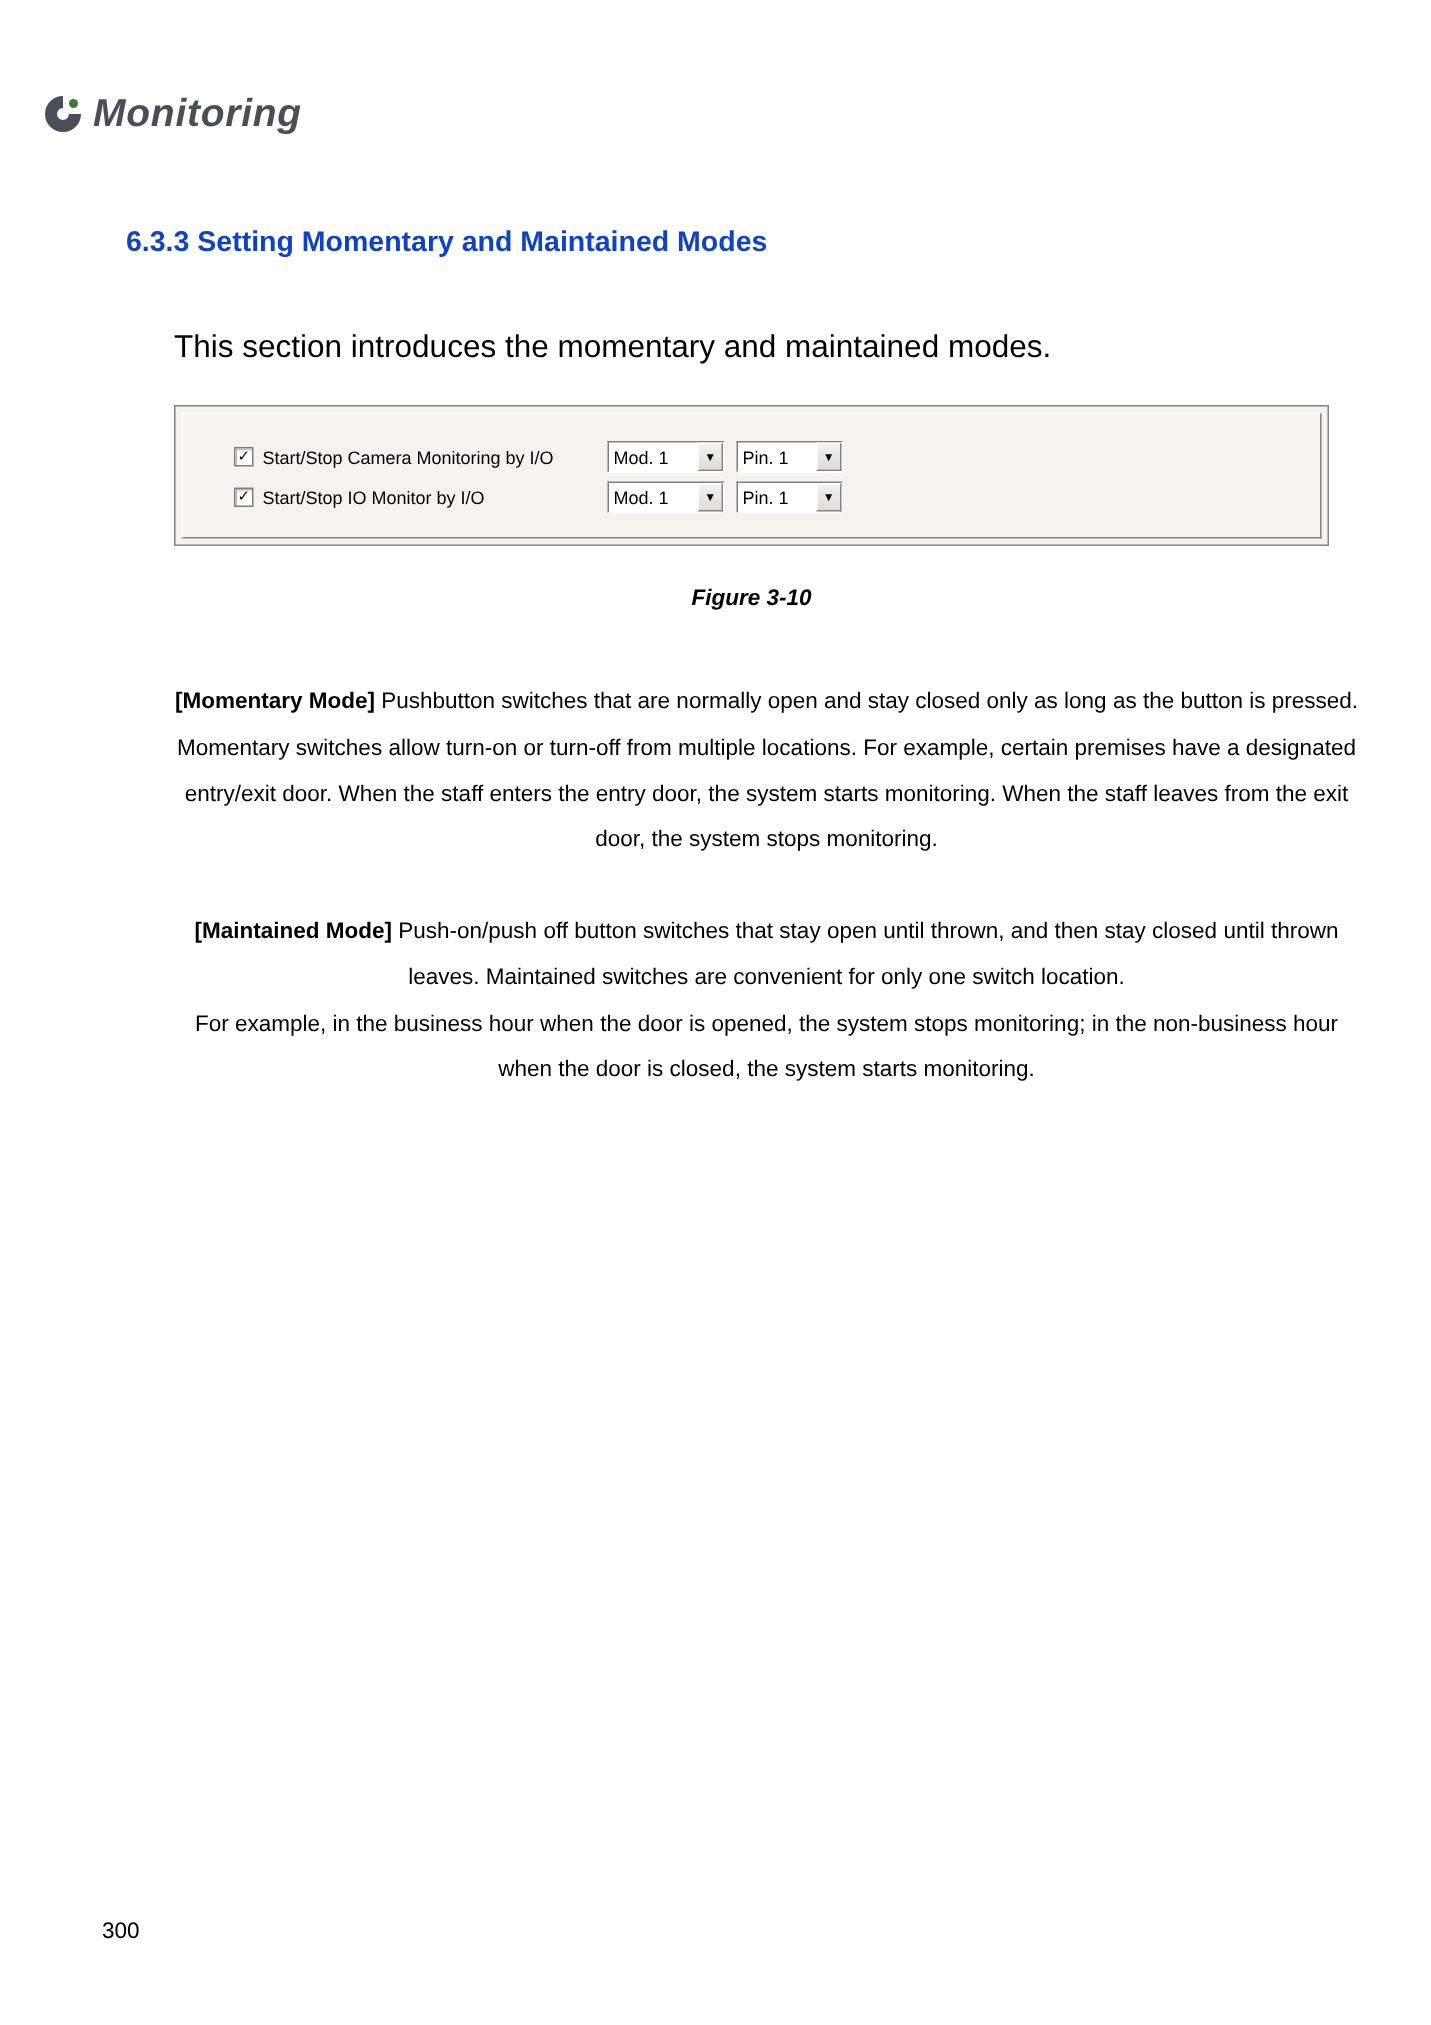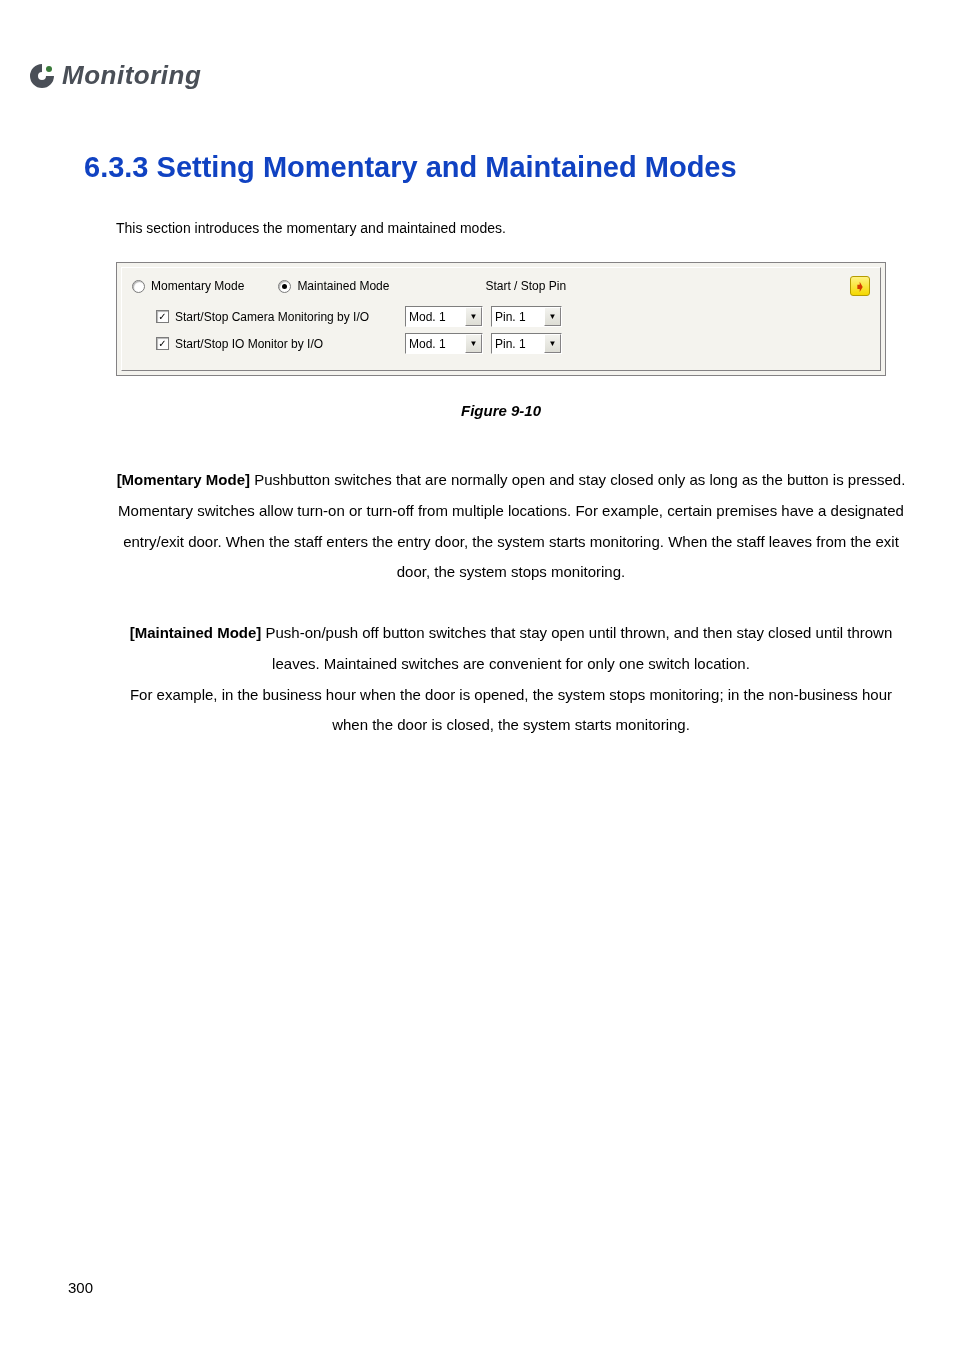--- a/index.html
+++ b/index.html
@@ -33,27 +33,27 @@
     }
     .logo-text {
       font-size: 26px;
       font-weight: 900;
       color: #4a4f57;
       font-style: italic;
       letter-spacing: 0.5px;
     }
     .heading {
       color: #1042c2;
-      font-size: 29px;
+      font-size: 19px;
       font-weight: 900;
-      margin-bottom: 36px;
+      margin-bottom: 47px;
       margin-left: 16px;
     }
     .intro {
-      font-size: 14px;
+      font-size: 21px;
       color: #000;
       margin-left: 48px;
       margin-bottom: 26px;
     }
     .dialog-box {
       margin-left: 48px;
       width: 770px;
       border: 1px solid #848284;
       background: #f4f3ee;
       padding: 4px;
@@ -225,36 +225,20 @@
   </div>
   <span class="logo-text">Monitoring</span>
 </div>
 
 <h1 class="heading">6.3.3   Setting Momentary and Maintained Modes</h1>
 
 <p class="intro">This section introduces the momentary and maintained modes.</p>
 
 <div class="dialog-box">
   <div class="dialog-inner">
-    <div class="radio-row">
-      <div class="radio-group">
-        <div class="radio-circle"></div>
-        <span class="radio-label">Momentary Mode</span>
-      </div>
-      <div class="radio-group">
-        <div class="radio-circle">
-            <div class="radio-dot"></div>
-          </div>
-        <span class="radio-label">Maintained Mode</span>
-      </div>
-      <span class="startstop-label">Start / Stop Pin</span>
-      <div class="icon-btn">
-        <span>➧</span>
-      </div>
-    </div>
     <div class="checkbox-rows">
       <div class="checkbox-row">
         <div class="checkbox-square">✓</div>
         <span class="checkbox-label">Start/Stop Camera Monitoring by I/O</span>
         <div class="select-box select-mod">
           <span class="select-text">Mod. 1</span>
           <div class="select-arrow">▼</div>
         </div>
         <div class="select-box select-pin">
           <span class="select-text">Pin. 1</span>
@@ -270,21 +254,21 @@
         </div>
         <div class="select-box select-pin">
           <span class="select-text">Pin. 1</span>
           <div class="select-arrow">▼</div>
         </div>
       </div>
     </div>
   </div>
 </div>
 
-<div class="figure-caption">Figure 9-10</div>
+<div class="figure-caption">Figure 3-10</div>
 
 <p class="body-text">
   <strong>[Momentary Mode]</strong><span> Pushbutton switches that are normally open and stay closed only as long as the button is pressed. Momentary switches allow turn-on or turn-off from multiple locations. For example, certain premises have a designated entry/exit door. When the staff enters the entry door, the system starts monitoring. When the staff leaves from the exit door, the system stops monitoring.</span>
 </p>
 
 <p class="body-text">
   <strong>[Maintained Mode]</strong><span> Push-on/push off button switches that stay open until thrown, and then stay closed until thrown leaves. Maintained switches are convenient for only one switch location.</span><br>
   <span>For example, in the business hour when the door is opened, the system stops monitoring; in the non-business hour when the door is closed, the system starts monitoring.</span>
 </p>
 

